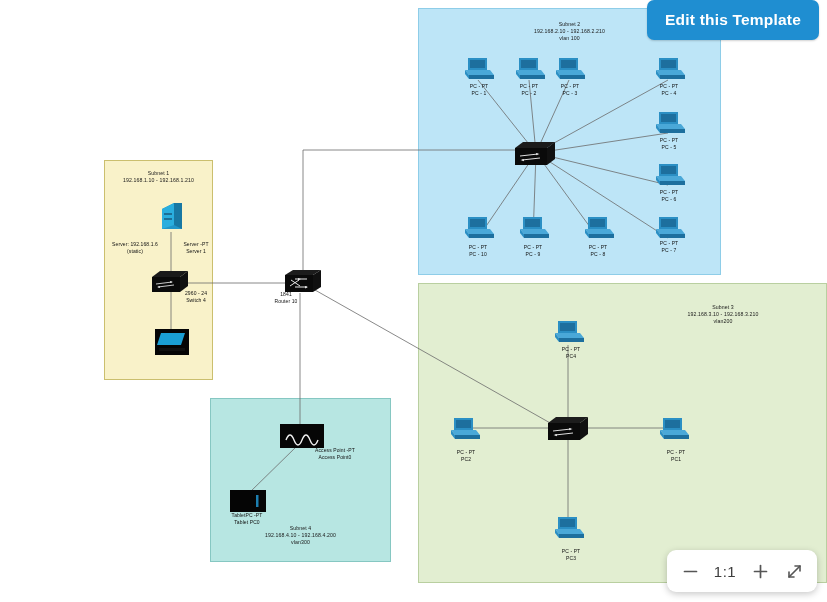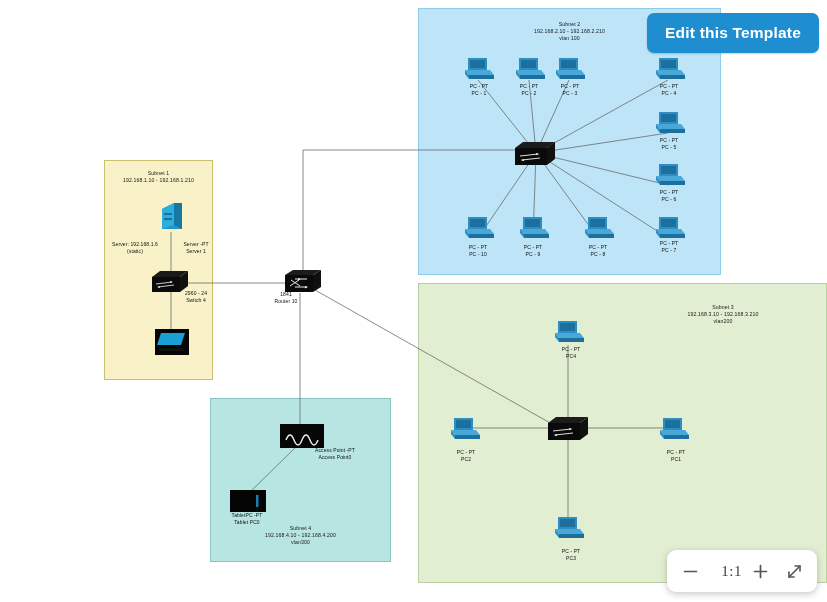--- a/index.html
+++ b/index.html
@@ -32,42 +32,42 @@
   }
 
   
   #links{position:absolute;left:0;top:0;width:827px;height:602px;pointer-events:none;}
 
   
   .dev{position:absolute;}
 
   
   #edit-btn{
-    position:absolute;right:8px;top:13px;
+    position:absolute;right:8px;top:0;
     background:#1f8ed1;color:#fff;border:none;border-radius:7px;
     padding:11px 18px;font-size:15.5px;font-weight:bold;
     font-family:"Liberation Sans", sans-serif;
     cursor:pointer;letter-spacing:.2px;
     box-shadow:0 1px 2px rgba(0,0,0,.18);
   }
 
   
   #zoombar{
     position:absolute;right:10px;bottom:10px;height:42px;
     background:#fff;border-radius:9px;
     box-shadow:0 2px 7px rgba(0,0,0,.22);
     display:flex;align-items:center;gap:2px;padding:0 7px;
   }
   #zoombar .zb{
     width:32px;height:34px;display:flex;align-items:center;justify-content:center;
     cursor:pointer;color:#4a4a4a;background:none;border:none;
   }
   #zoombar .zlabel{
-    min-width:34px;text-align:right;font-size:15px;color:#3d3d3d;
-    font-family:Liberation Serif, serif;letter-spacing:.5px;
+    min-width:34px;text-align:center;font-size:15px;color:#3d3d3d;
+    font-family:Liberation Sans, sans-serif;letter-spacing:.5px;
   }
 </style>
 </head>
 <body>
 
 <div id="canvas">
 
   <div class="subnet" id="subnet1">
     <div class="subnet-title" style="top:9px;">Subnet 1
 192.168.1.10 - 192.168.1.210</div>

